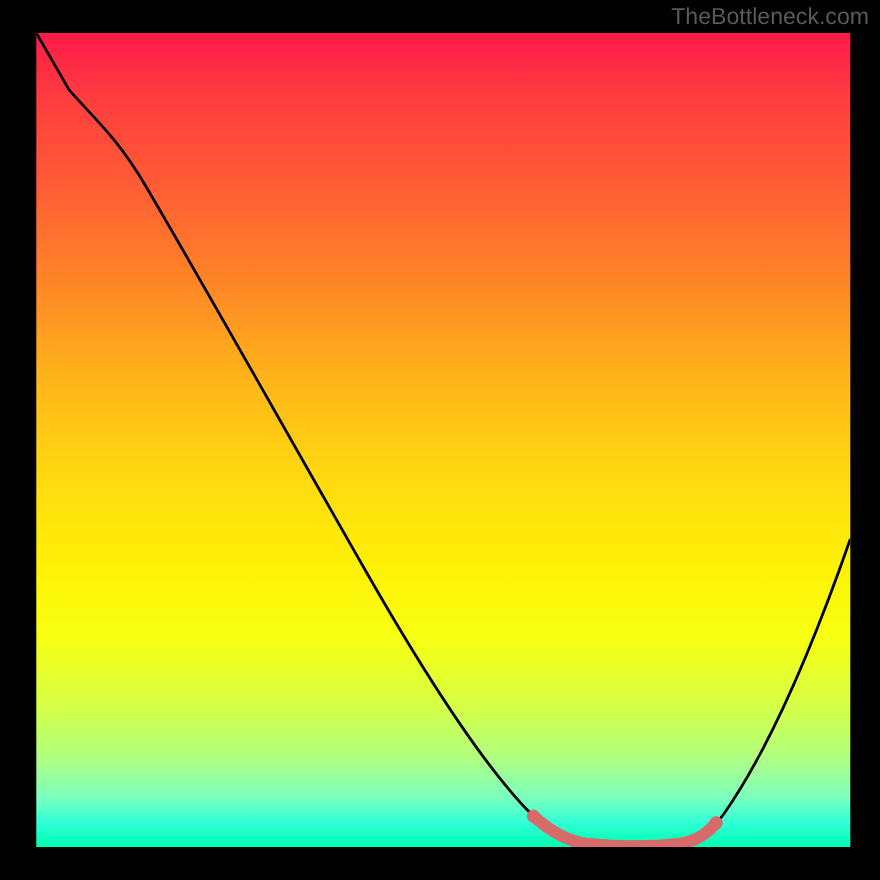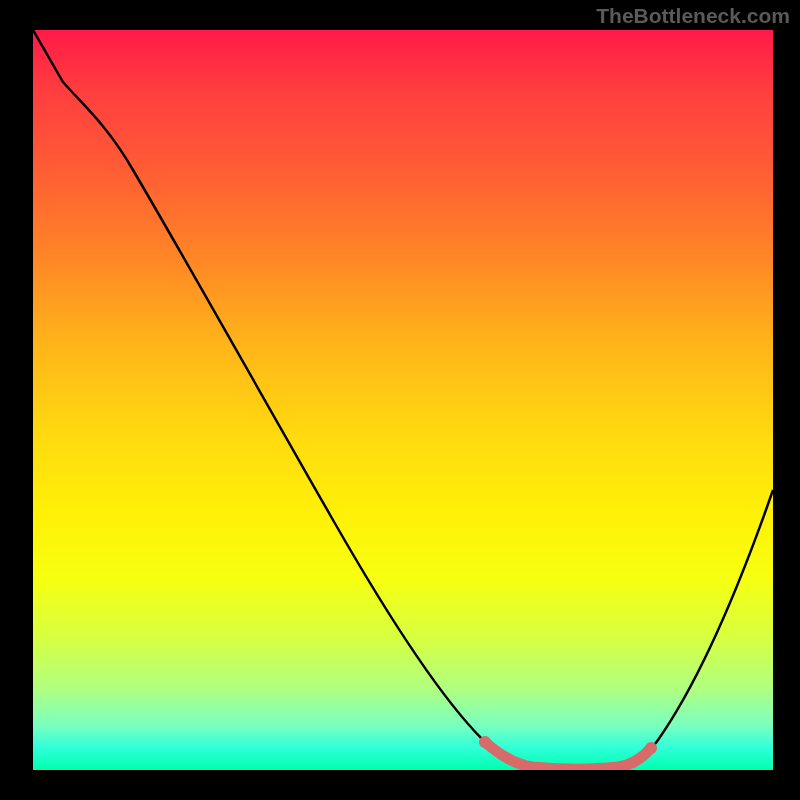--- a/index.html
+++ b/index.html
@@ -9,21 +9,21 @@
     background: #000;
     position: relative;
     font-family: Arial, sans-serif;
   }
   .watermark {
     position: absolute;
     top: 4px;
     right: 10px;
     color: #5a5a5a;
     font-size: 21px;
-    font-weight: 700;
+    font-weight: 400;
     z-index: 10;
   }
   .plot-area {
     position: absolute;
     left: 33px;
     top: 30px;
     width: 740px;
     height: 740px;
     background: linear-gradient(to bottom,
       #ff1a49 0%,

